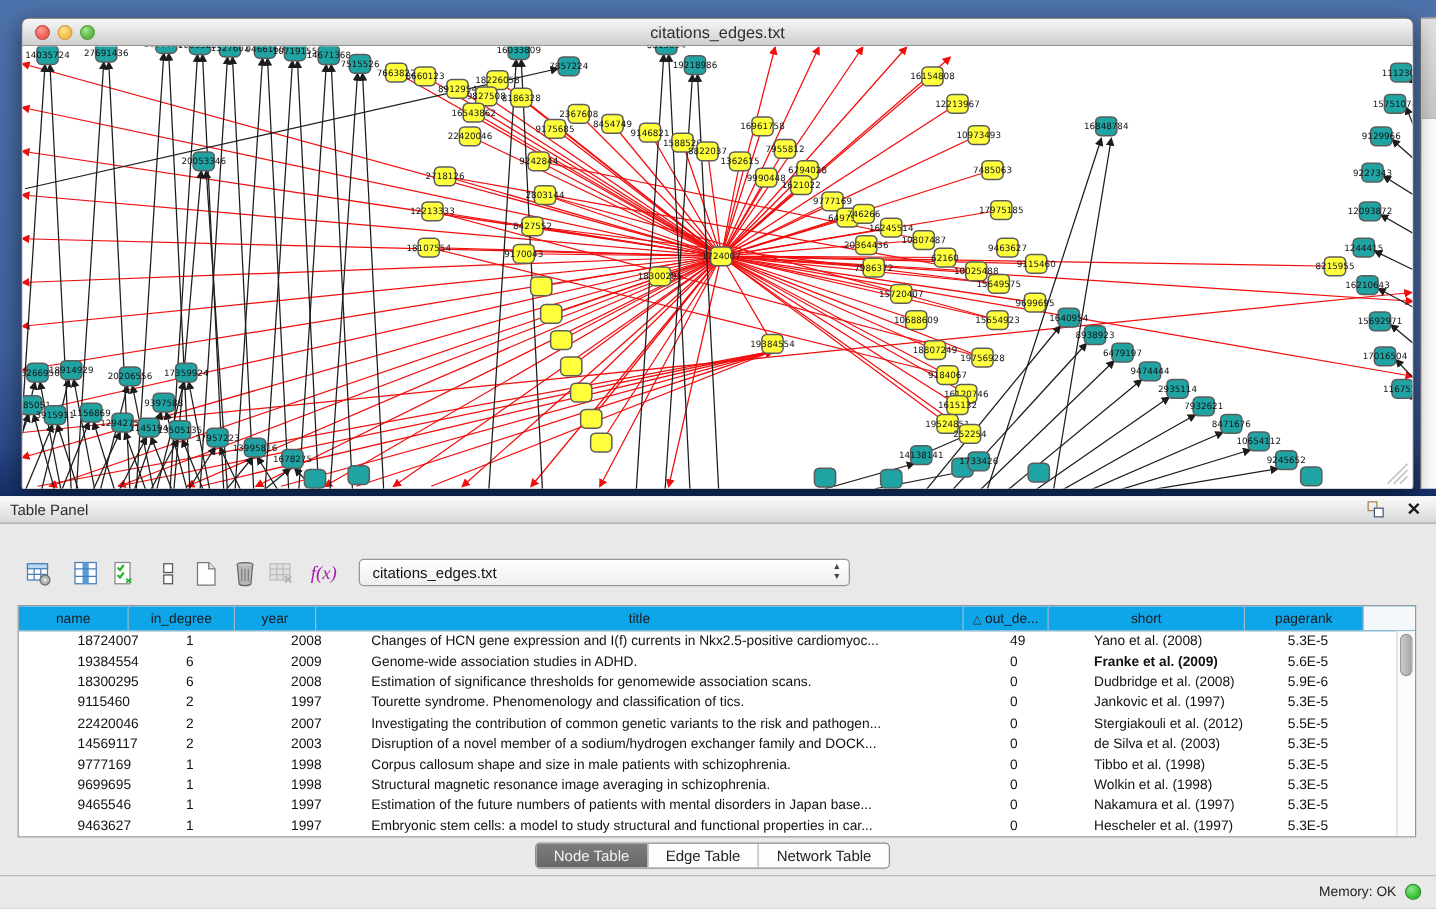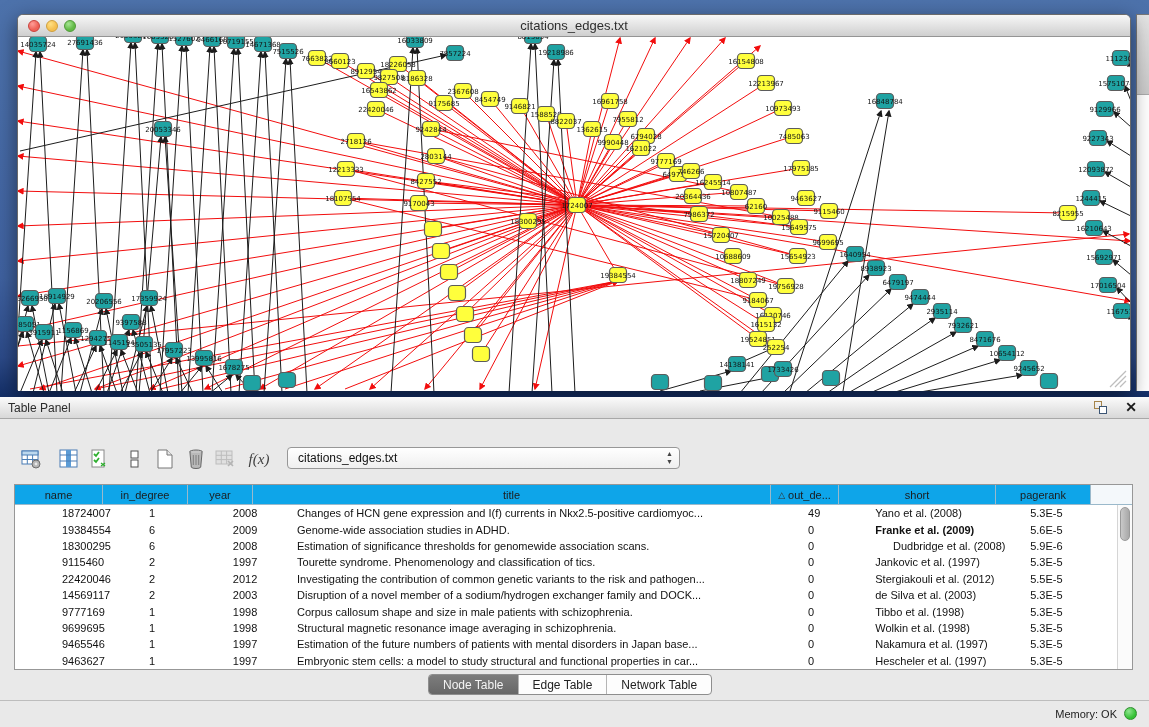--- a/index.html
+++ b/index.html
@@ -33,21 +33,21 @@
   #tp-header{position:relative;height:22px;background:linear-gradient(180deg,#fbfbfb,#d8d8d8);
              border-bottom:1px solid #a8a8a8;}
   #tp-header .lbl{position:absolute;left:8px;top:4px;font-size:12px;color:#2b2b2b;}
   #float-ico{position:absolute;right:40px;top:4px;width:15px;height:14px;cursor:pointer;}
   #float-ico .b{position:absolute;left:0;top:0;width:8px;height:8px;border:1.5px solid #a5844a;}
   #float-ico .f{position:absolute;left:5px;top:5px;width:8px;height:8px;border:1.5px solid #3c5574;background:#fff;}
   #close-ico{position:absolute;right:12px;top:2px;font-size:14px;font-weight:bold;color:#1a1a1a;cursor:pointer;}
   
   #tp-toolbar{position:absolute;left:0;top:22px;width:1149px;height:60px;}
   .tbtn{position:absolute;top:27px;width:26px;height:26px;display:flex;align-items:center;justify-content:center;cursor:pointer;}
-  #fx{font-family:"Liberation Serif",serif;font-style:italic;font-size:15px;color:#404040;}
+  #fx{font-family:"Liberation Serif",serif;font-style:italic;font-size:15px;color:#a21caf;}
   #combo{position:absolute;left:287px;top:28px;width:393px;height:22px;border:1px solid #979797;border-radius:4px;
          background:linear-gradient(180deg,#ffffff,#efefef);font-size:12px;color:#111;
          padding:3px 20px 0 10px;cursor:pointer;}
   #combo .arrows{position:absolute;right:6px;top:2px;font-size:7px;line-height:8px;color:#444;text-align:center;}
   
   #tbl{position:absolute;left:14px;top:87px;width:1119px;height:186px;border:1px solid #979797;background:#fff;overflow:hidden;}
   #thead{display:flex;height:20px;background:#0ea5e9;border-bottom:1px solid #9ab9cb;font-size:11px;color:#1c1c1c;}
   #thead .hc{border-right:1px solid #9ab9cb;display:flex;align-items:center;justify-content:center;overflow:hidden;white-space:nowrap;}
   #thead .hc .si{margin-right:3px;font-size:9px;color:#333;}
   #tbody{position:absolute;left:0;top:20px;right:15px;bottom:0;overflow:hidden;padding-left:40px;}
@@ -878,36 +878,36 @@
             <div class="tc" style="width: 68px;">0</div>
             <div class="tc" style="width: 157px; font-weight: bold;">Franke et al. (2009)</div>
             <div class="tc" style="width: 95px;">5.6E-5</div>
           </div>
           <div class="trow">
             <div class="tc" style="width: 88px;">18300295</div>
             <div class="tc" style="width: 85px;">6</div>
             <div class="tc" style="width: 65px;">2008</div>
             <div class="tc" style="width: 518px;">Estimation of significance thresholds for genomewide association scans.</div>
             <div class="tc" style="width: 68px;">0</div>
-            <div class="tc" style="width: 157px; text-align: center;">Dudbridge et al. (2008)</div>
+            <div class="tc" style="width: 157px;">Dudbridge et al. (2008)</div>
             <div class="tc" style="width: 95px;">5.9E-6</div>
           </div>
           <div class="trow">
             <div class="tc" style="width: 88px;">9115460</div>
             <div class="tc" style="width: 85px;">2</div>
             <div class="tc" style="width: 65px;">1997</div>
             <div class="tc" style="width: 518px;">Tourette syndrome. Phenomenology and classification of tics.</div>
             <div class="tc" style="width: 68px;">0</div>
             <div class="tc" style="width: 157px;">Jankovic et al. (1997)</div>
             <div class="tc" style="width: 95px;">5.3E-5</div>
           </div>
           <div class="trow">
             <div class="tc" style="width: 88px;">22420046</div>
             <div class="tc" style="width: 85px;">2</div>
-            <div class="tc" style="width: 65px;">2012</div>
+            <div class="tc" style="width: 65px;">2007</div>
             <div class="tc" style="width: 518px;">Investigating the contribution of common genetic variants to the risk and pathogen...</div>
             <div class="tc" style="width: 68px;">0</div>
             <div class="tc" style="width: 157px;">Stergiakouli et al. (2012)</div>
             <div class="tc" style="width: 95px;">5.5E-5</div>
           </div>
           <div class="trow">
             <div class="tc" style="width: 88px;">14569117</div>
             <div class="tc" style="width: 85px;">2</div>
             <div class="tc" style="width: 65px;">2003</div>
             <div class="tc" style="width: 518px;">Disruption of a novel member of a sodium/hydrogen exchanger family and DOCK...</div>

